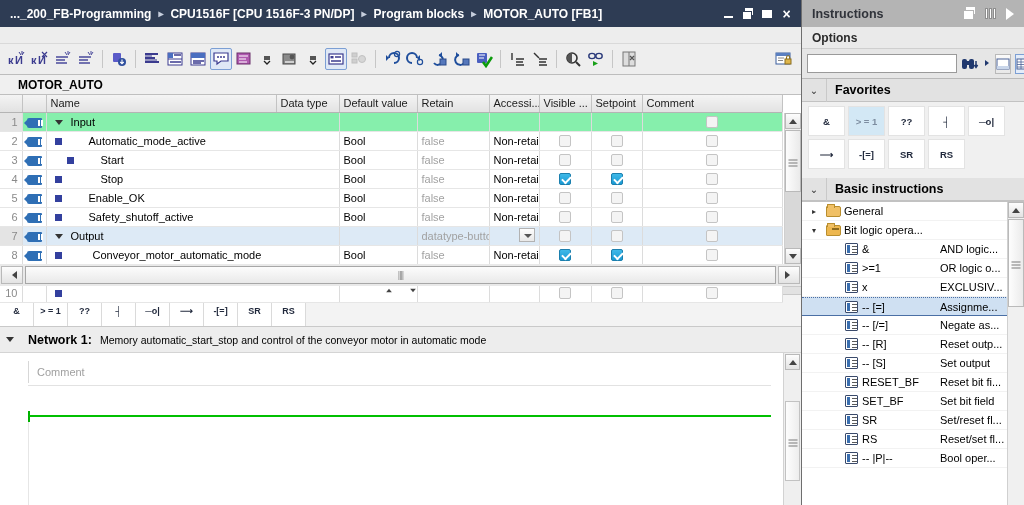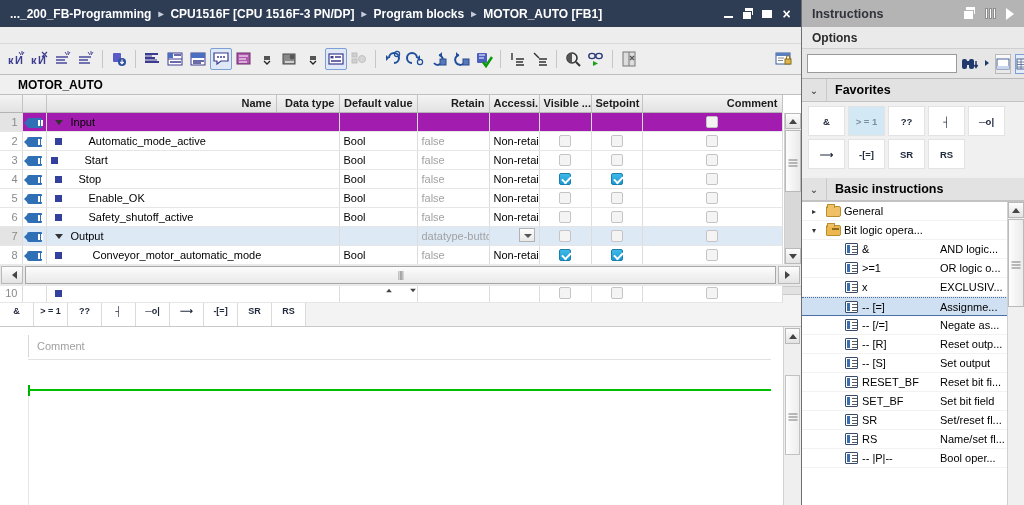--- a/index.html
+++ b/index.html
@@ -49,30 +49,30 @@
   
   .blockname { height:19px; background:#f0f0f0; display:flex; align-items:center;
                padding-left:18px; font-weight:bold; font-size:12px; flex:none; }
 
   
   .tablewrap { flex:none; height:192px; position:relative; background:#fff;
                border-top:1px solid #bfbfbf; display:flex; flex-direction:column; }
   table.iface { width:782px; border-collapse:collapse; table-layout:fixed; }
   table.iface th {
     background:linear-gradient(#f4f4f4,#e2e2e2); border-right:1px solid #c3c3c3;
-    border-bottom:1px solid #b4b4b4; font-weight:bold; text-align:right;
+    border-bottom:1px solid #b4b4b4; font-weight:normal; text-align:left;
     padding:2px 4px; height:17px; font-size:11px; color:#1c1c1c; overflow:hidden;
     white-space:nowrap;
   }
   table.iface td {
     border-right:1px solid #dcdcdc; border-bottom:1px solid #e6e6e6;
     height:19px; padding:0 4px; font-size:11px; white-space:nowrap; overflow:hidden;
     background:#fff;
   }
-  tr.grp td { background:#a21caf; }
+  tr.grp td { background:#86efac; }
   tr.sel td { background:#ddeaf6; }
   td.rn { background:#ededed; color:#8a8a8a; text-align:right; padding-right:4px;
           border-right:1px solid #d3d3d3; font-size:10px; }
   tr.grp td.rn, tr.sel td.rn { background:#e4e4e4; }
   td.c { text-align:center; padding:0; }
   .faded { color:#a2a2a2; }
   .cmt { color:#000; }
 
   
   .tagico { display:inline-block; width:15px; height:10px; position:relative;
@@ -488,33 +488,33 @@
               <td class="faded">false</td>
               <td style="text-align:left">Non-retain</td>
               <td class="c"><span class="cb ghost"></span></td>
               <td class="c"><span class="cb ghost"></span></td>
               <td class="c"><span class="cb ghost"></span></td>
               <td class="cmt">Automatic mode a...</td>
             </tr>
             <tr>
               <td class="rn">3</td>
               <td class="c"><span class="tagico"><i></i></span></td>
-              <td colspan="2" style="padding-left:0"><span style="display:inline-block;width:16px;text-align:center"><span class="sq"></span></span><span style="margin-left:22px">Start</span></td>
+              <td colspan="2" style="padding-left:16px"><span style="display:inline-block;width:16px;text-align:center"><span class="sq"></span></span><span style="margin-left:22px">Start</span></td>
               <td style="text-align:left">Bool</td>
               <td class="faded">false</td>
               <td style="text-align:left">Non-retain</td>
               <td class="c"><span class="cb ghost"></span></td>
               <td class="c"><span class="cb ghost"></span></td>
               <td class="c"><span class="cb ghost"></span></td>
               <td class="cmt">Pushbutton autom...</td>
             </tr>
             <tr>
               <td class="rn">4</td>
               <td class="c"><span class="tagico"><i></i></span></td>
-              <td colspan="2" style="padding-left:4px"><span style="display:inline-block;width:16px;text-align:center"><span class="sq"></span></span><span style="margin-left:12px">Stop</span></td>
+              <td colspan="2" style="padding-left:4px"><span style="display:inline-block;width:16px;text-align:center"><span class="sq"></span></span><span style="margin-left:34px">Stop</span></td>
               <td style="text-align:left">Bool</td>
               <td class="faded">false</td>
               <td style="text-align:left">Non-retain</td>
               <td class="c"><span class="cb on"></span></td>
               <td class="c"><span class="cb on"></span></td>
               <td class="c"><span class="cb ghost"></span></td>
               <td class="cmt">Pushbutton autom...</td>
             </tr>
             <tr>
               <td class="rn">5</td>
@@ -636,20 +636,25 @@
         <div class="favcell">??</div>
         <div class="favcell">┤</div>
         <div class="favcell">─o|</div>
         <div class="favcell">⟶</div>
         <div class="favcell">-[=]</div>
         <div class="favcell">SR</div>
         <div class="favcell">RS</div>
         <div class="favfill"></div>
       </div>
 
+    <div class="nwhdr">
+      <span class="caret nw-caret"></span>
+      <span class="nw-title">Network 1:</span>
+      <span class="nw-desc">Memory automatic_start_stop and control of the conveyor motor in automatic mode</span>
+    </div>
 
     <div class="canvas">
       <div class="lvrail"></div>
       <div class="cmtline">
         <span>Comment</span>
       </div>
       <div class="hr"></div>
       <div class="powerrail"></div>
       <div class="rung"></div>
 
@@ -851,21 +856,21 @@
             <span class="ins-name">SR</span>
             <span class="ins-desc">Set/reset fl...</span>
           </div>
           <div class="ins-row">
             <span class="ins-ind" style="width:22px"></span>
             <span class="ins-tw"></span>
             <span class="ins-ico">
               <span class="bico"></span>
             </span>
             <span class="ins-name">RS</span>
-            <span class="ins-desc">Name/set fl...</span>
+            <span class="ins-desc">Reset/set fl...</span>
           </div>
           <div class="ins-row">
             <span class="ins-ind" style="width:22px"></span>
             <span class="ins-tw"></span>
             <span class="ins-ico">
               <span class="bico"></span>
             </span>
             <span class="ins-name">-- |P|--</span>
             <span class="ins-desc">Bool oper...</span>
           </div>

